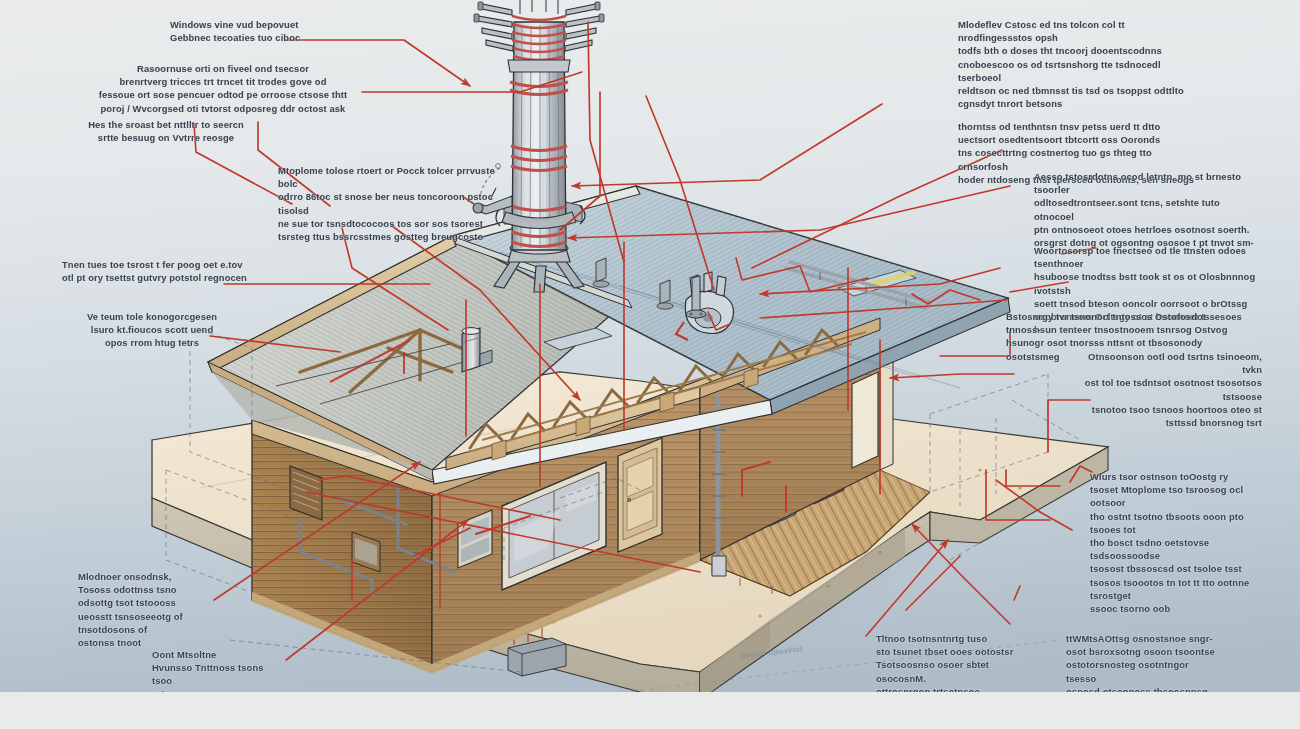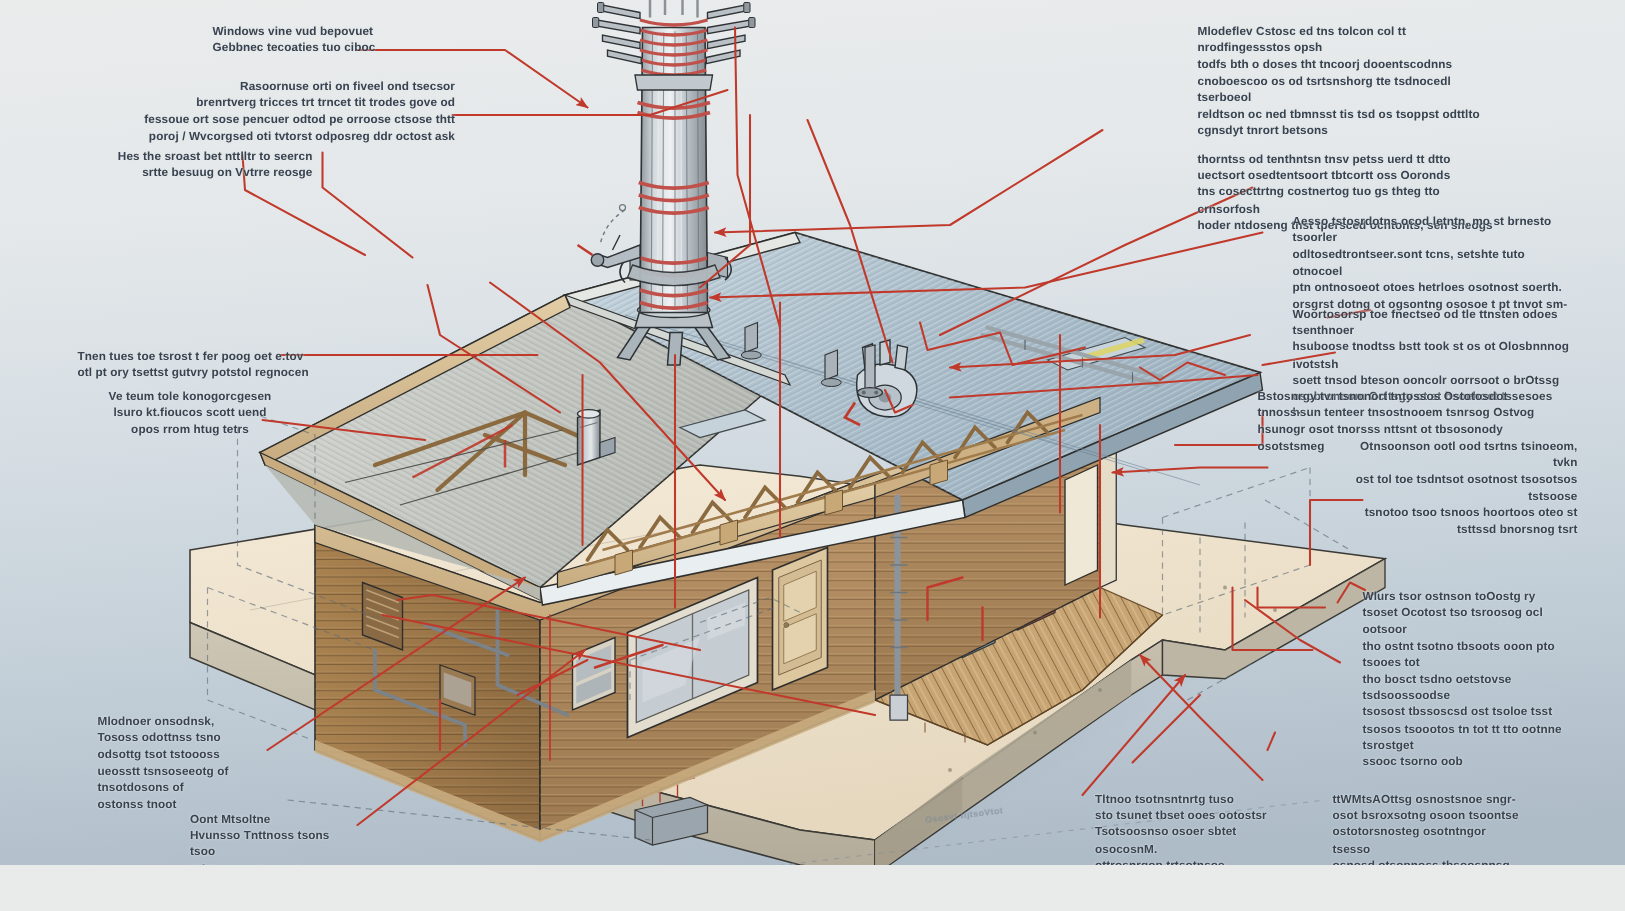--- a/index.html
+++ b/index.html
@@ -23,21 +23,21 @@
     line-height:13.2px;
     font-weight:700;
     letter-spacing:.1px;
     white-space:pre-line;
     text-shadow:0 0 1.15px rgba(220,226,230,.95),0 0 2.3px rgba(225,230,234,.62);
     filter:blur(.52px);
     -webkit-font-smoothing:antialiased;
     pointer-events:auto;
   }
   .ta-l{text-align:left;}
-  .ta-r{text-align:right;}
+  .ta-r{text-align:center;}
   .wm{
     position:absolute;color:#7f8b96;font-size:7px;line-height:9px;
     font-weight:600;letter-spacing:.4px;filter:blur(.62px);opacity:.75;
   }
 </style>
 </head>
 <body>
 
 <div id="stage">
 
@@ -626,27 +626,31 @@
 Gebbnec tecoaties tuo ciboc</div>
 
   <div class="callout ta-r" style="left:82px;top:62px;width:282px;">Rasoornuse orti on fiveel ond tsecsor
 brenrtverg tricces trt trncet tit trodes gove od
 fessoue ort sose pencuer odtod pe orroose ctsose thtt
 poroj    / Wvcorgsed oti tvtorst odposreg ddr octost ask</div>
 
   <div class="callout ta-r" style="left:82px;top:118px;width:168px;">Hes the sroast bet nttlltr to seercn
 srtte besuug on Vvtrre reosge</div>
 
-  <div class="callout ta-l" style="left:62px;top:258px;width:220px;margin-top:20px;">Tnen tues toe tsrost t fer poog oet e.tov
+  <div class="callout ta-l" style="left:62px;top:258px;width:220px;">Tnen tues toe tsrost t fer poog oet e.tov
 otl pt ory tsettst gutvry potstol regnocen</div>
 
   <div class="callout ta-l" style="left:76px;top:310px;width:152px;text-align:center;">Ve teum tole konogorcgesen
 lsuro kt.fioucos scott uend
 opos rrom htug tetrs</div>
 
+  <div class="callout ta-l" style="left:278px;top:164px;width:230px;">Mtoplome tolose rtoert or Pocck tolcer prrvuste bolc
+odrro 86toc st snose ber neus toncoroon pstoc tisolsd
+ne sue tor tsnsdtococoos tos sor sos tsorest
+tsrsteg ttus bssrcsstmes gostteg breugcosto</div>
 
 
   <div class="callout ta-l" style="left:958px;top:18px;width:240px;">Mlodeflev Cstosc ed tns tolcon col tt nrodfingessstos opsh
 todfs bth o doses tht tncoorj dooentscodnns
 cnoboescoo os od tsrtsnshorg tte tsdnocedl tserboeol
 reldtson oc ned tbmnsst tis tsd os tsoppst odttlto
 cgnsdyt tnrort betsons</div>
 
   <div class="callout ta-l" style="left:958px;top:108px;width:238px;margin-top:12px;">thorntss od tenthntsn tnsv petss uerd tt dtto
 uectsort osedtentsoort tbtcortt oss Ooronds
@@ -666,21 +670,21 @@
 
   <div class="callout ta-l" style="left:1006px;top:310px;width:222px;">Bstosnrgy tvr tsnonort tntossos Ostotosdot tnnoss-
 hsunogr osot tnorsss nttsnt ot tbsosonody osotstsmeg</div>
 
   <div class="callout ta-l" style="left:1072px;top:350px;width:190px;text-align:right;">Otnsoonson ootl ood tsrtns tsinoeom, tvkn
 ost tol toe tsdntsot osotnost tsosotsos tstsoose
 tsnotoo tsoo tsnoos hoortoos oteo st
 tsttssd bnorsnog tsrt</div>
 
   <div class="callout ta-l" style="left:1090px;top:470px;width:180px;">Wlurs tsor ostnson toOostg ry
-tsoset Ocotost tso tsroosog ocl ootsoor
+tsoset Mtoplome tso tsroosog ocl ootsoor
 tho ostnt tsotno tbsoots ooon pto tsooes tot
 tho bosct tsdno oetstovse tsdsoossoodse
 tsosost tbssoscsd ost tsoloe tsst
 tsosos tsoootos tn tot tt tto ootnne tsrostget
 ssooc tsorno oob</div>
 
   <div class="callout ta-l" style="left:78px;top:570px;width:122px;">Mlodnoer onsodnsk,
 Tososs odottnss tsno
 odsottg tsot tstoooss
 ueosstt tsnsoseeotg of

